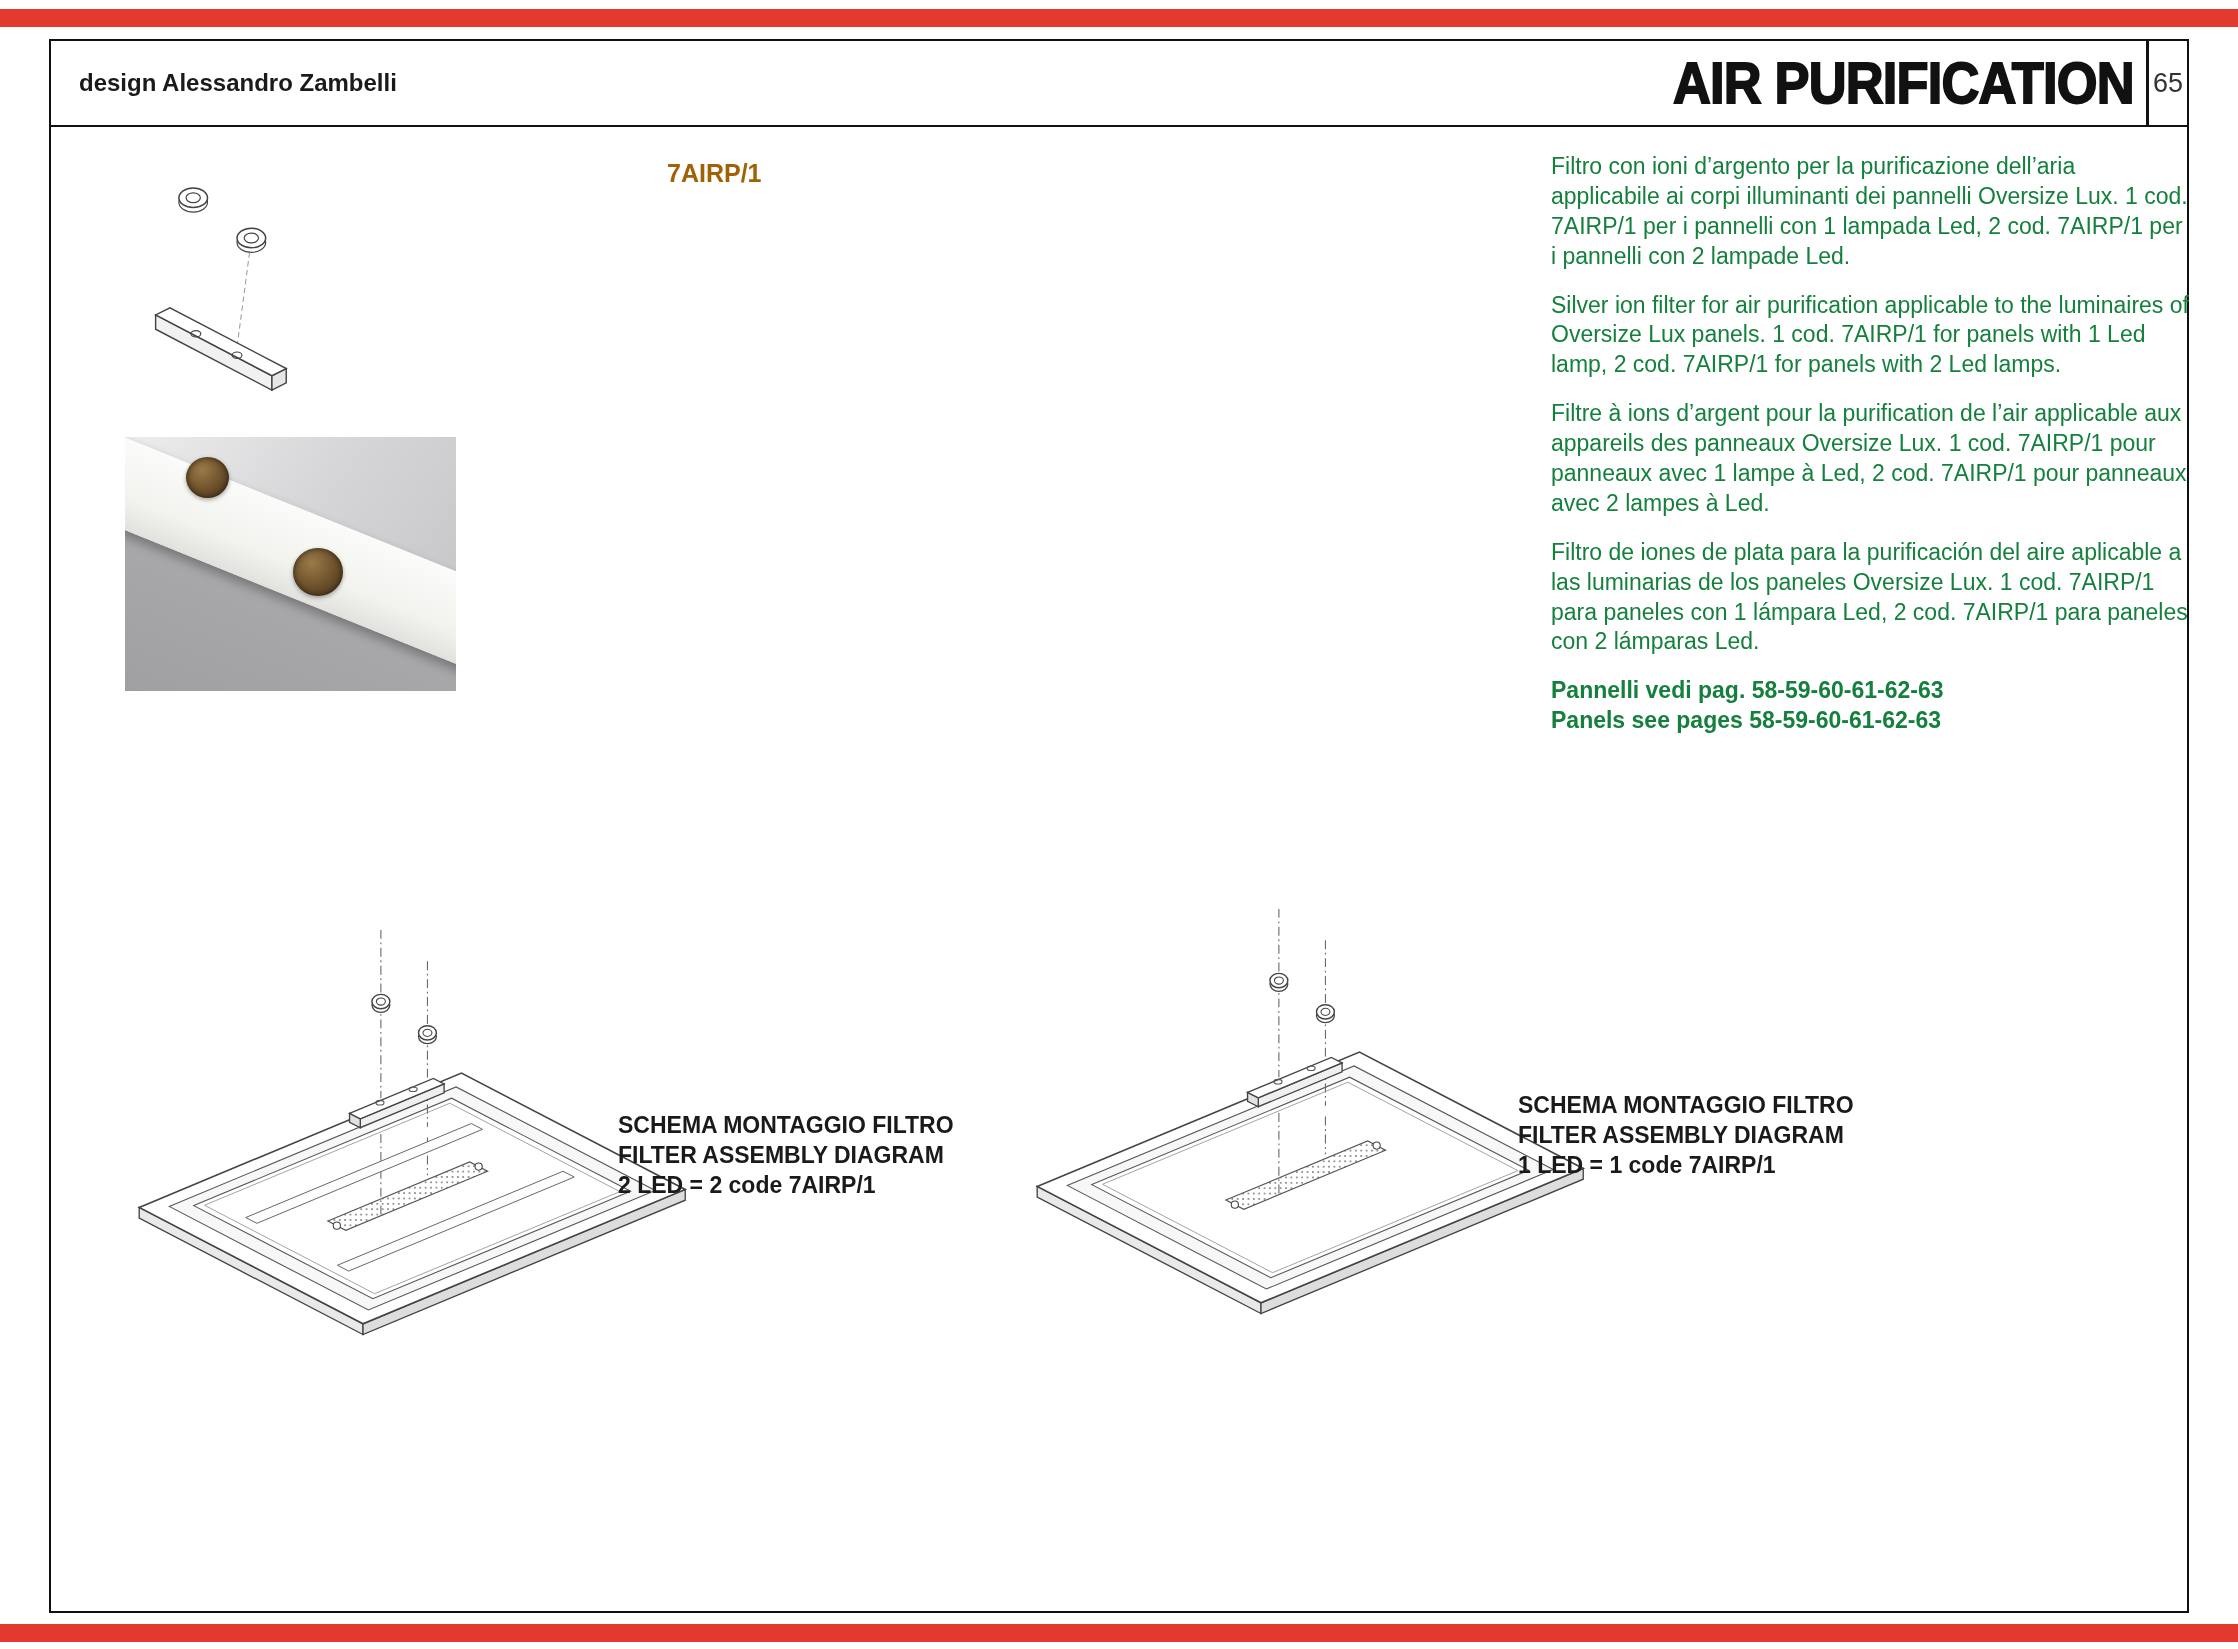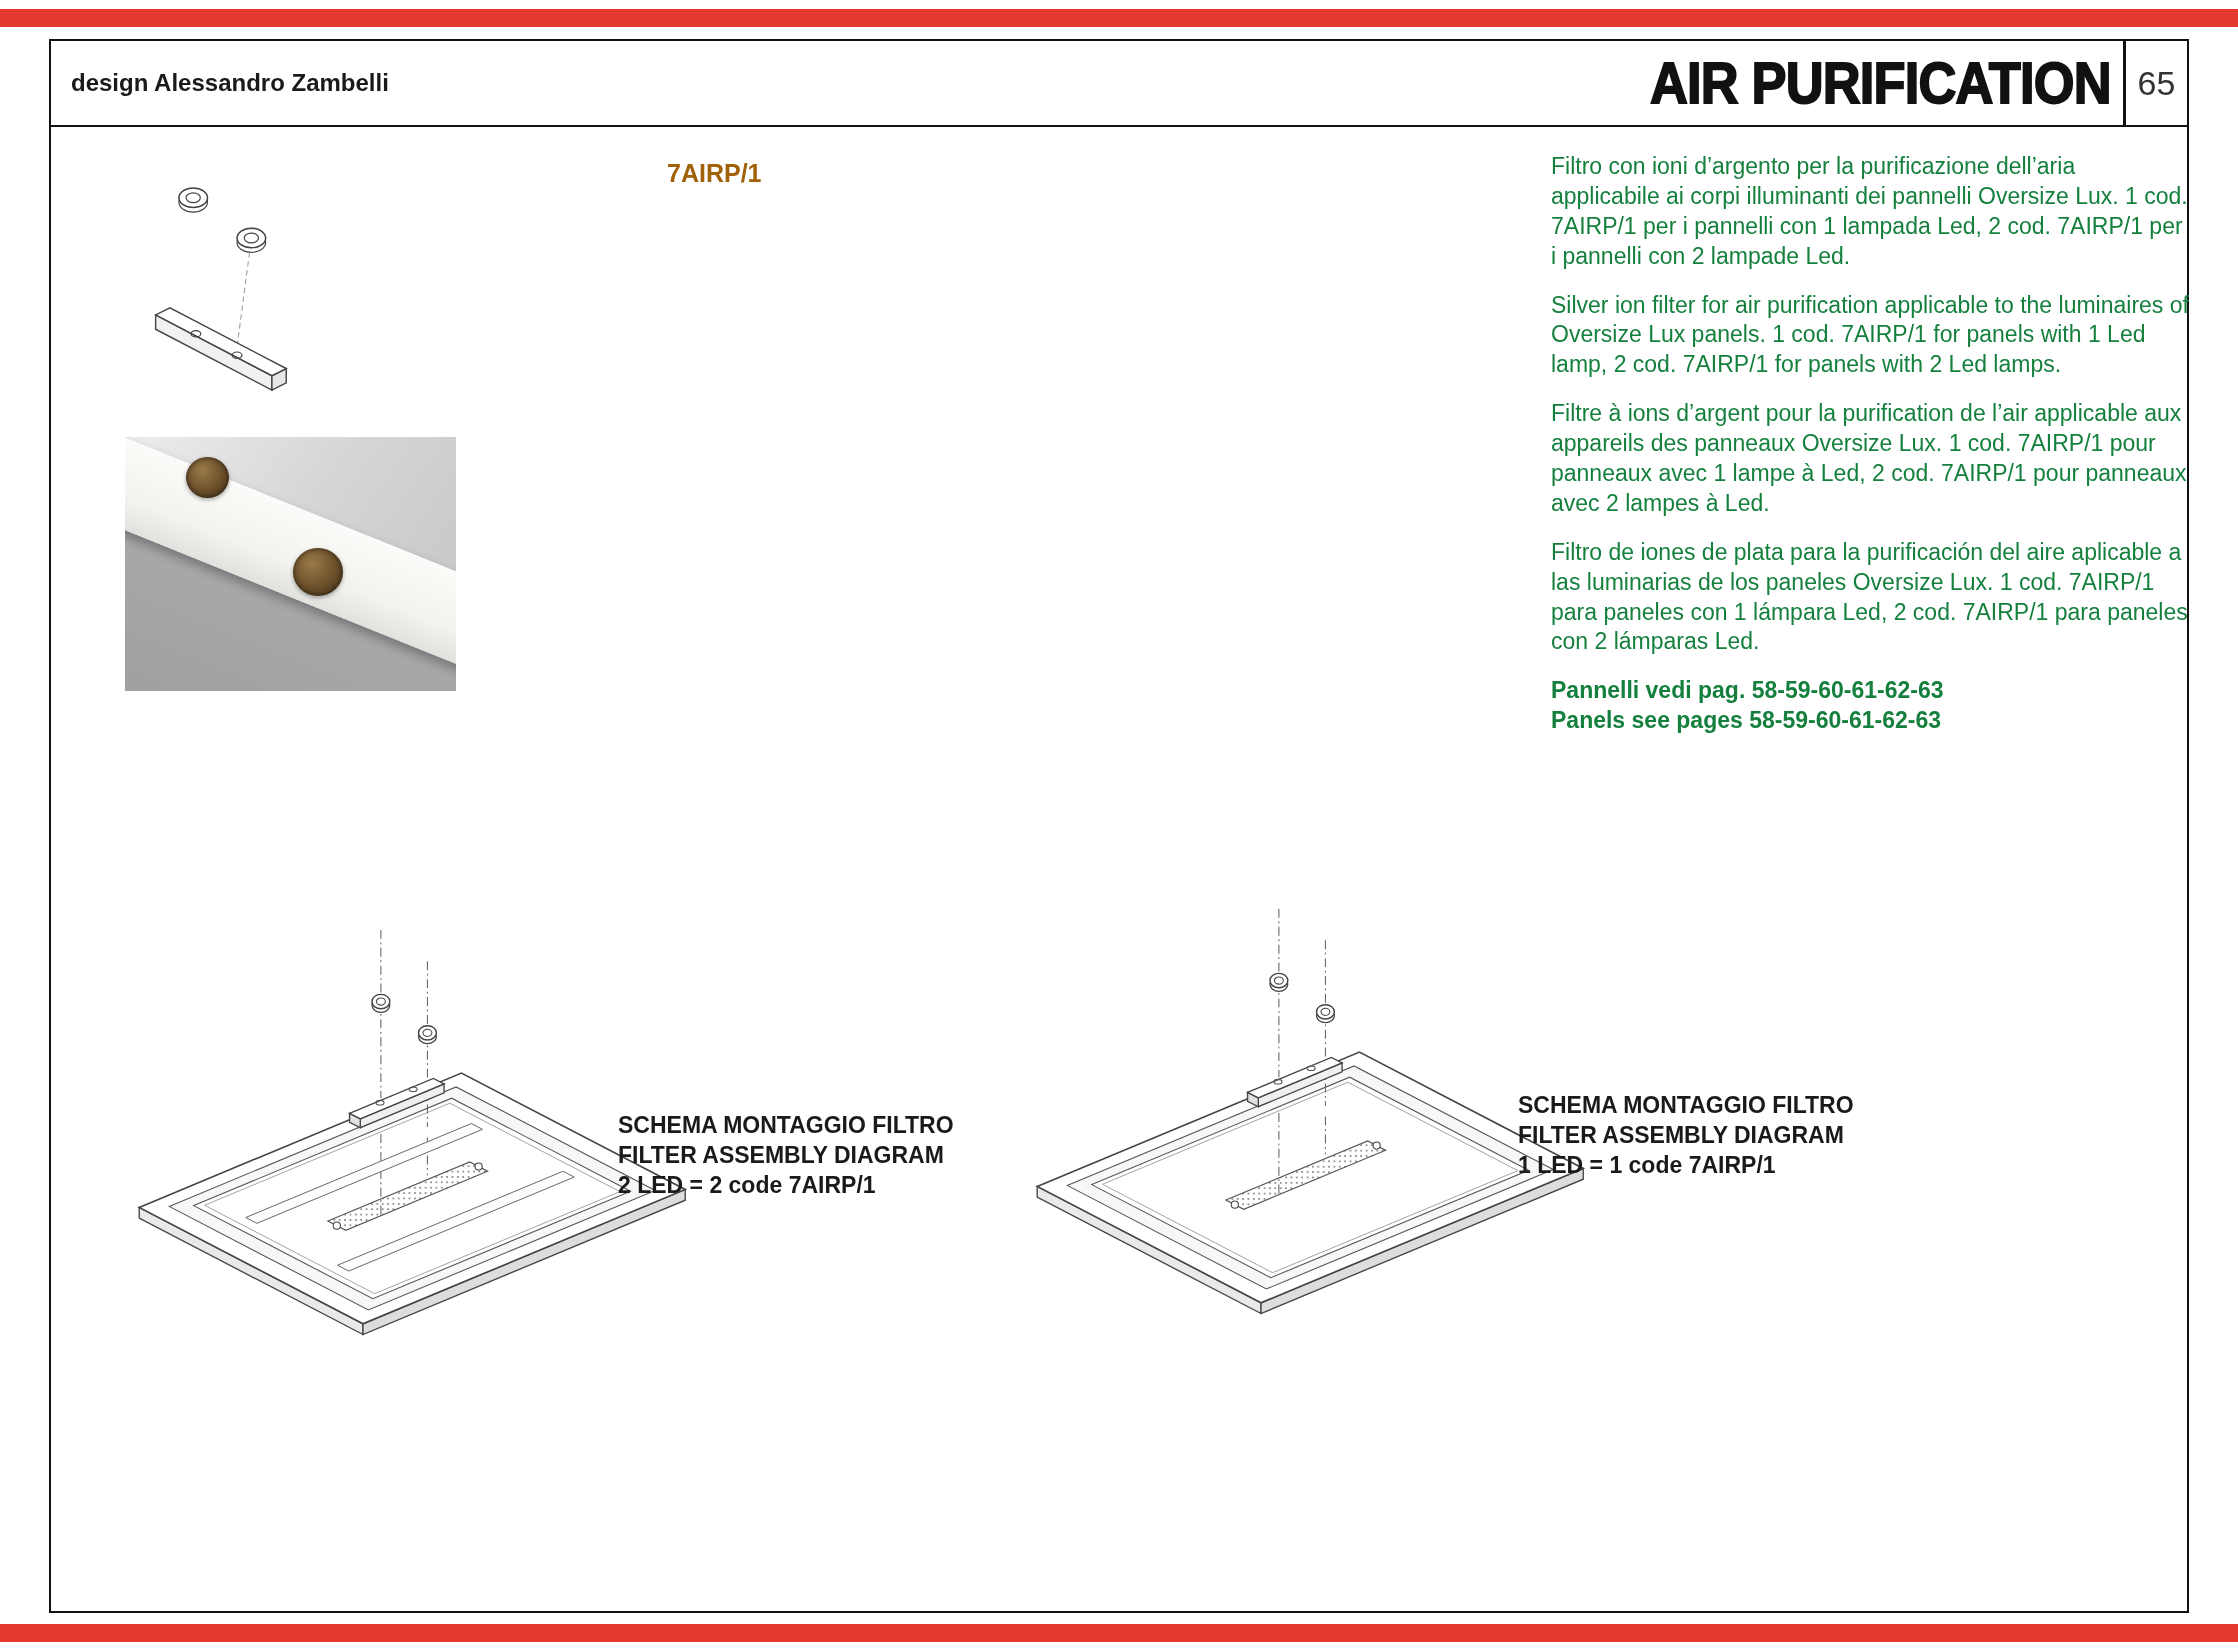--- a/index.html
+++ b/index.html
@@ -40,21 +40,21 @@
 
   
   .header {
     display: flex;
     align-items: center;
     height: 86px;
     border-bottom: 2.7px solid var(--frame-black, #111111);
   }
   .header-left {
     flex: 1;
-    padding-left: 20px;
+    padding-left: 28px;
     font-weight: bold;
     font-size: 24px;
     line-height: 1.3;
     color: #1a1a1a;
   }
   .title {
     font-size: 57px;
     font-weight: bold;
     letter-spacing: -0.9px;
     -webkit-text-stroke: 1.8px #111111;
@@ -63,23 +63,23 @@
     transform: scaleX(0.92);
     transform-origin: right center;
     margin-right: 12.5px;
   }
   .header-divider {
     width: 2.7px;
     align-self: stretch;
     background: var(--frame-black, #111111);
   }
   .header-pagenum {
-    width: 61px;
+    width: 38px;
     text-align: center;
-    font-size: 34px;
+    font-size: 27px;
     color: #333333;
   }
 
   
   .product-code {
     position: absolute;
     left: 667px;
     top: 159px;
     font-size: 25px;
     font-weight: bold;

